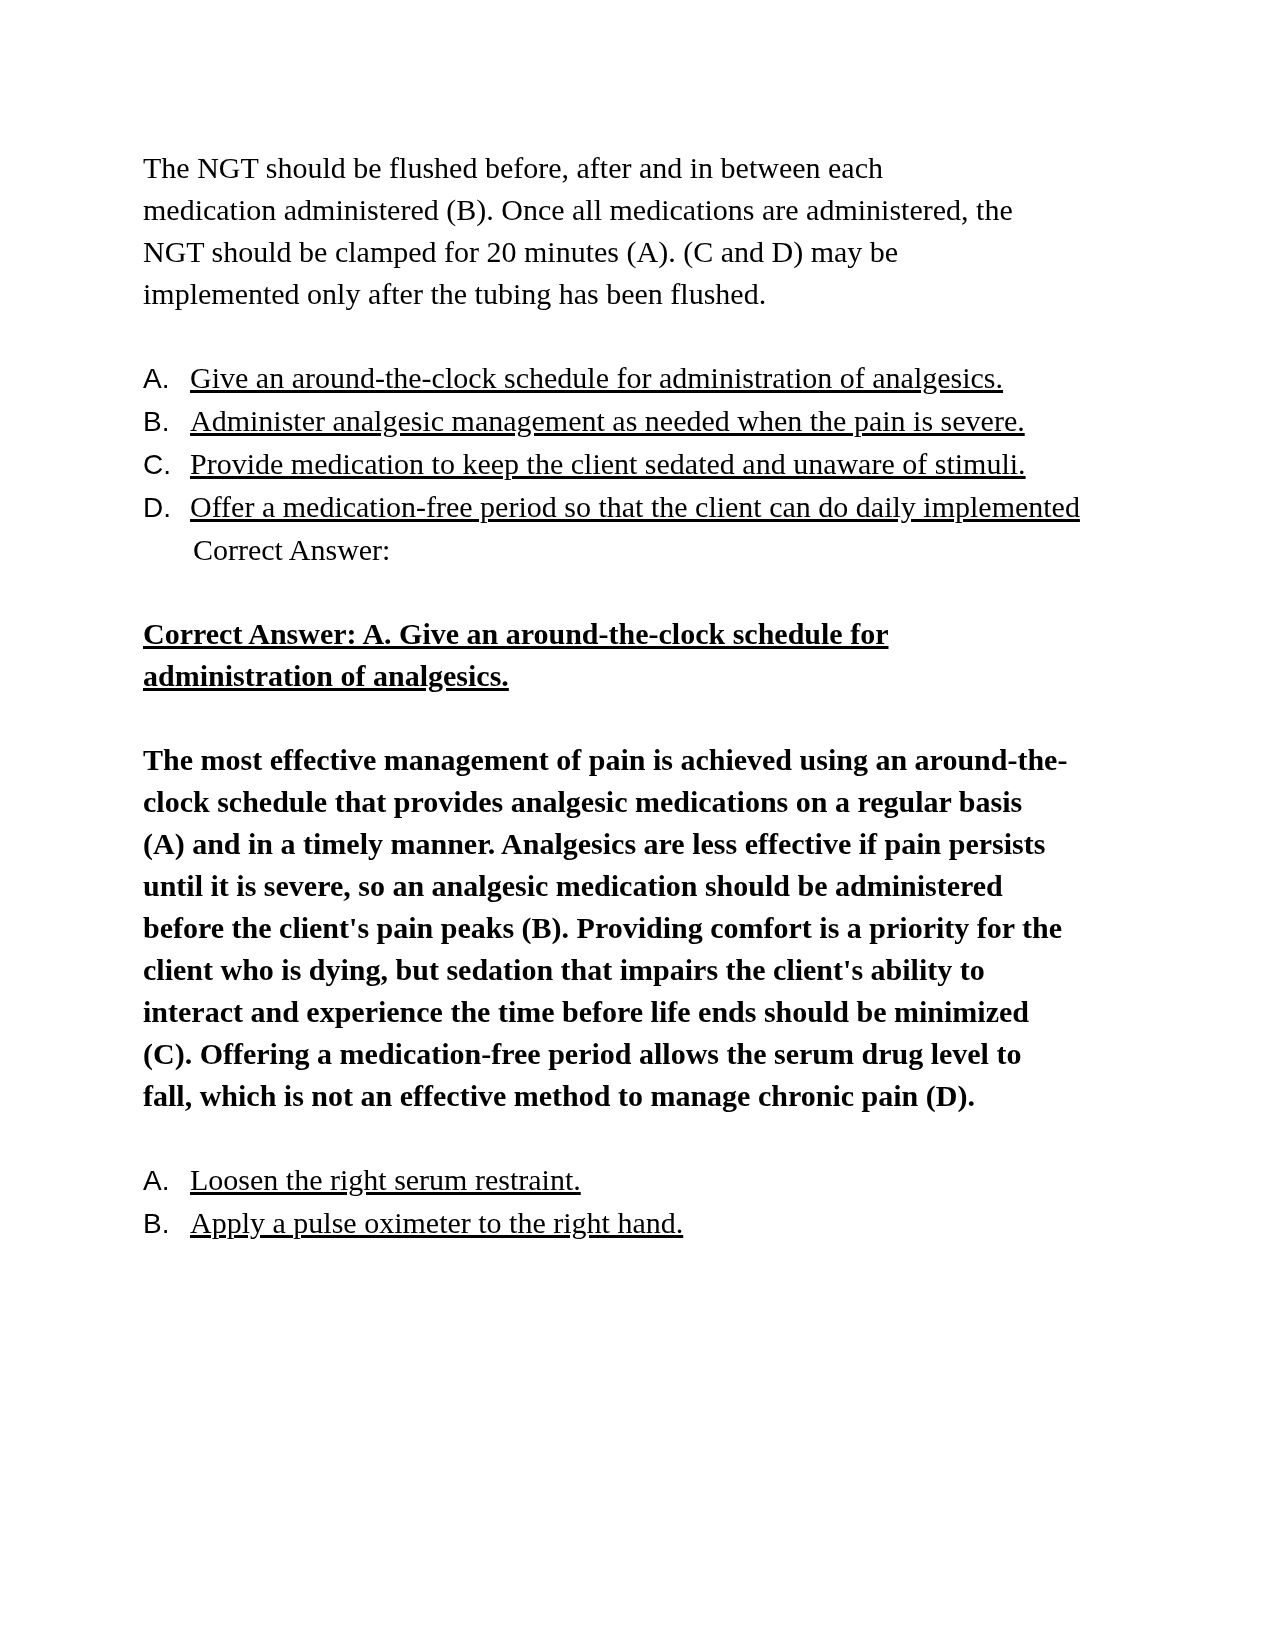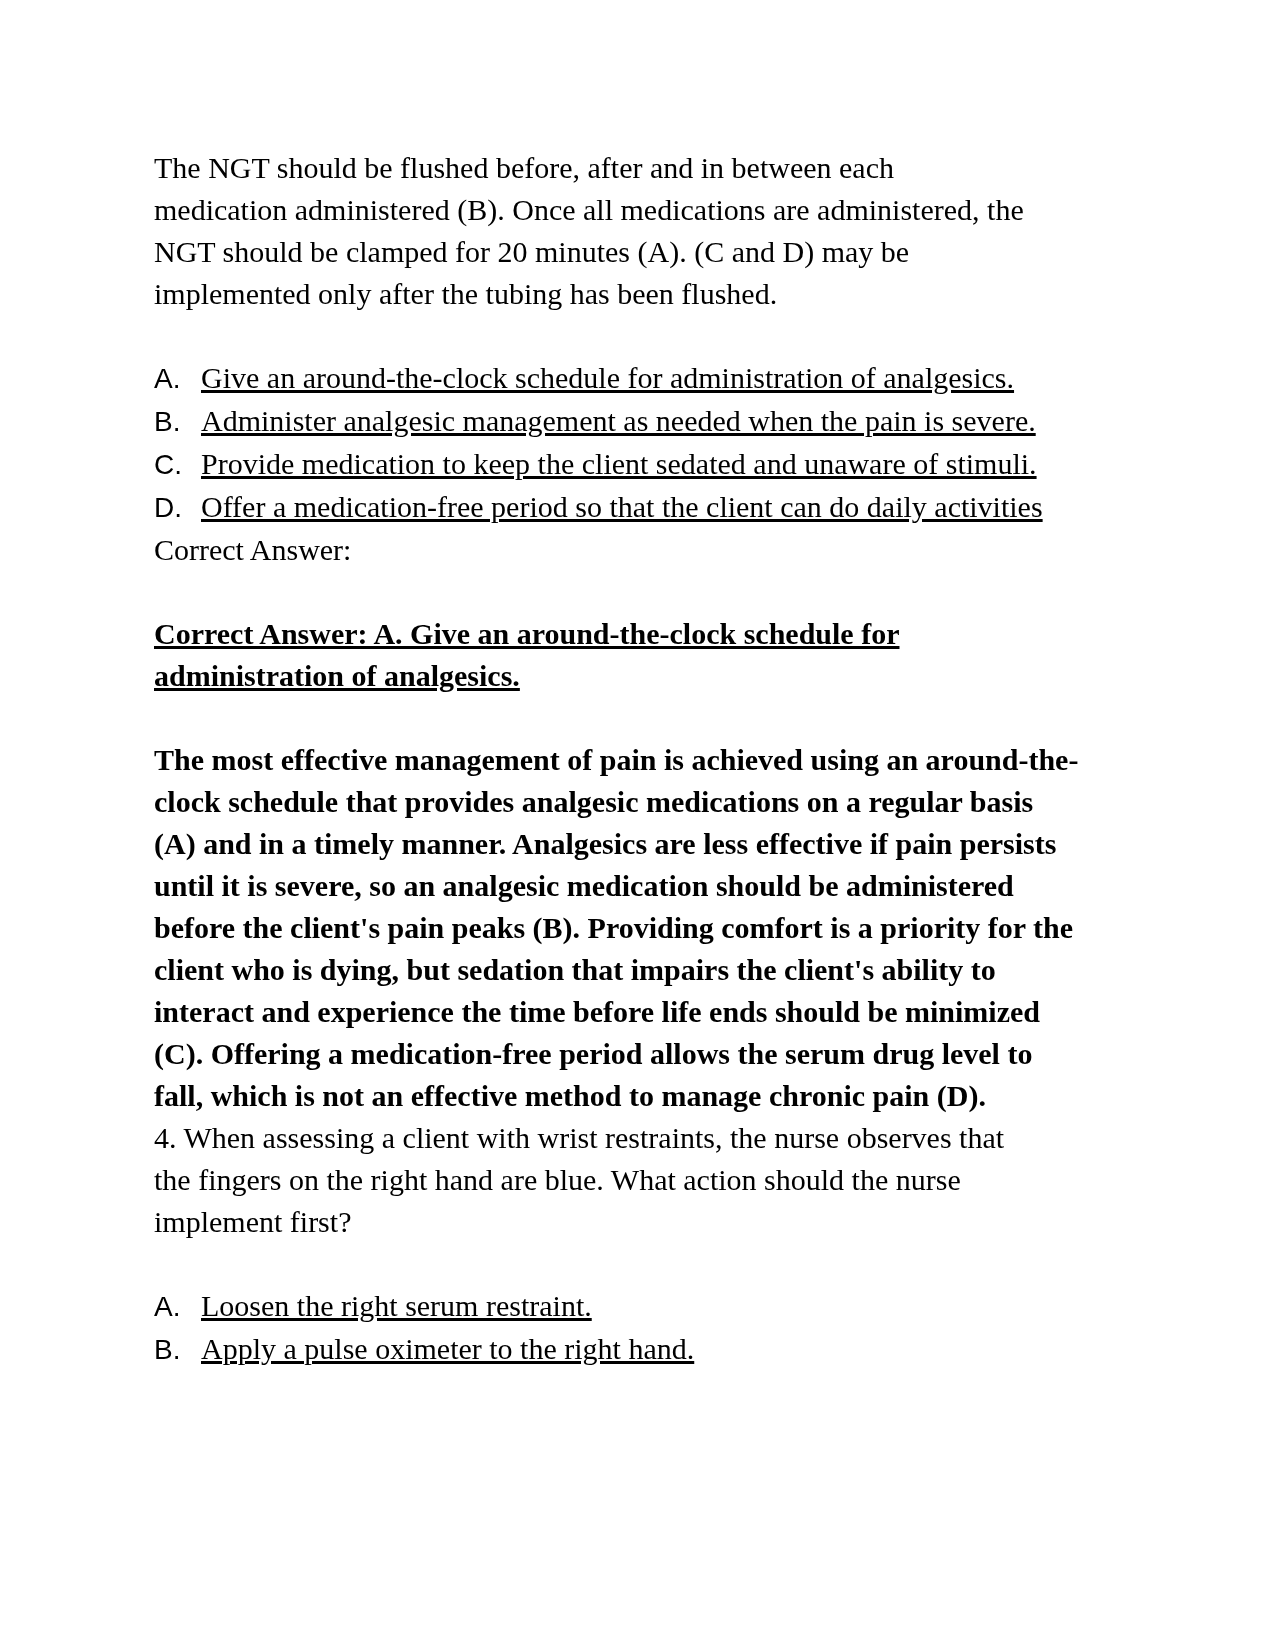--- a/index.html
+++ b/index.html
@@ -7,38 +7,38 @@
   body {
     width: 1275px;
     height: 1650px;
     position: relative;
     overflow: hidden;
     font-family: "Liberation Serif", serif;
     color: #000000;
   }
   .content {
     position: absolute;
-    left: 154px;
+    left: 143px;
     top: 147px;
     width: 1060px;
     font-size: 30px;
     line-height: 42px;
   }
   .para { white-space: pre-line; }
   .block-gap { margin-top: 42px; font-weight: bold; }
   .options { margin-top: 42px; }
   .option { display: flex; align-items: baseline; }
   .option-letter {
     font-family: "Liberation Sans", sans-serif;
     font-size: 28px;
     flex: 0 0 47px;
     width: 47px;
   }
   .option-text { flex: 1; text-decoration: underline; }
-  .correct-placeholder { }
+  .correct-placeholder { margin-left: 50px; }
   .answer-heading {
     font-weight: bold;
     margin-top: 42px;
     white-space: pre-line;
     text-decoration: underline;
   }
 </style>
 </head>
 <body>
 
@@ -58,41 +58,38 @@
     <div class="option">
       <span class="option-letter">B.</span>
       <span class="option-text">Administer analgesic management as needed when the pain is severe.</span>
     </div>
     <div class="option">
       <span class="option-letter">C.</span>
       <span class="option-text">Provide medication to keep the client sedated and unaware of stimuli.</span>
     </div>
     <div class="option">
       <span class="option-letter">D.</span>
-      <span class="option-text">Offer a medication-free period so that the client can do daily activities</span>
+      <span class="option-text">Offer a medication-free period so that the client can do daily implemented</span>
     </div>
     <div class="correct-placeholder">Correct Answer:</div>
   </div>
 
   <div class="answer-heading">Correct Answer: A. Give an around-the-clock schedule for
 administration of analgesics.</div>
 
   <div class="para block-gap">The most effective management of pain is achieved using an around-the-
 clock schedule that provides analgesic medications on a regular basis
 (A) and in a timely manner. Analgesics are less effective if pain persists
 until it is severe, so an analgesic medication should be administered
 before the client's pain peaks (B). Providing comfort is a priority for the
 client who is dying, but sedation that impairs the client's ability to
 interact and experience the time before life ends should be minimized
 (C). Offering a medication-free period allows the serum drug level to
 fall, which is not an effective method to manage chronic pain (D).</div>
 
-  <div class="para">4. When assessing a client with wrist restraints, the nurse observes that
-the fingers on the right hand are blue. What action should the nurse
-implement first?</div>
 
   <div class="options">
     <div class="option">
       <span class="option-letter">A.</span>
       <span class="option-text">Loosen the right serum restraint.</span>
     </div>
     <div class="option">
       <span class="option-letter">B.</span>
       <span class="option-text">Apply a pulse oximeter to the right hand.</span>
     </div>

